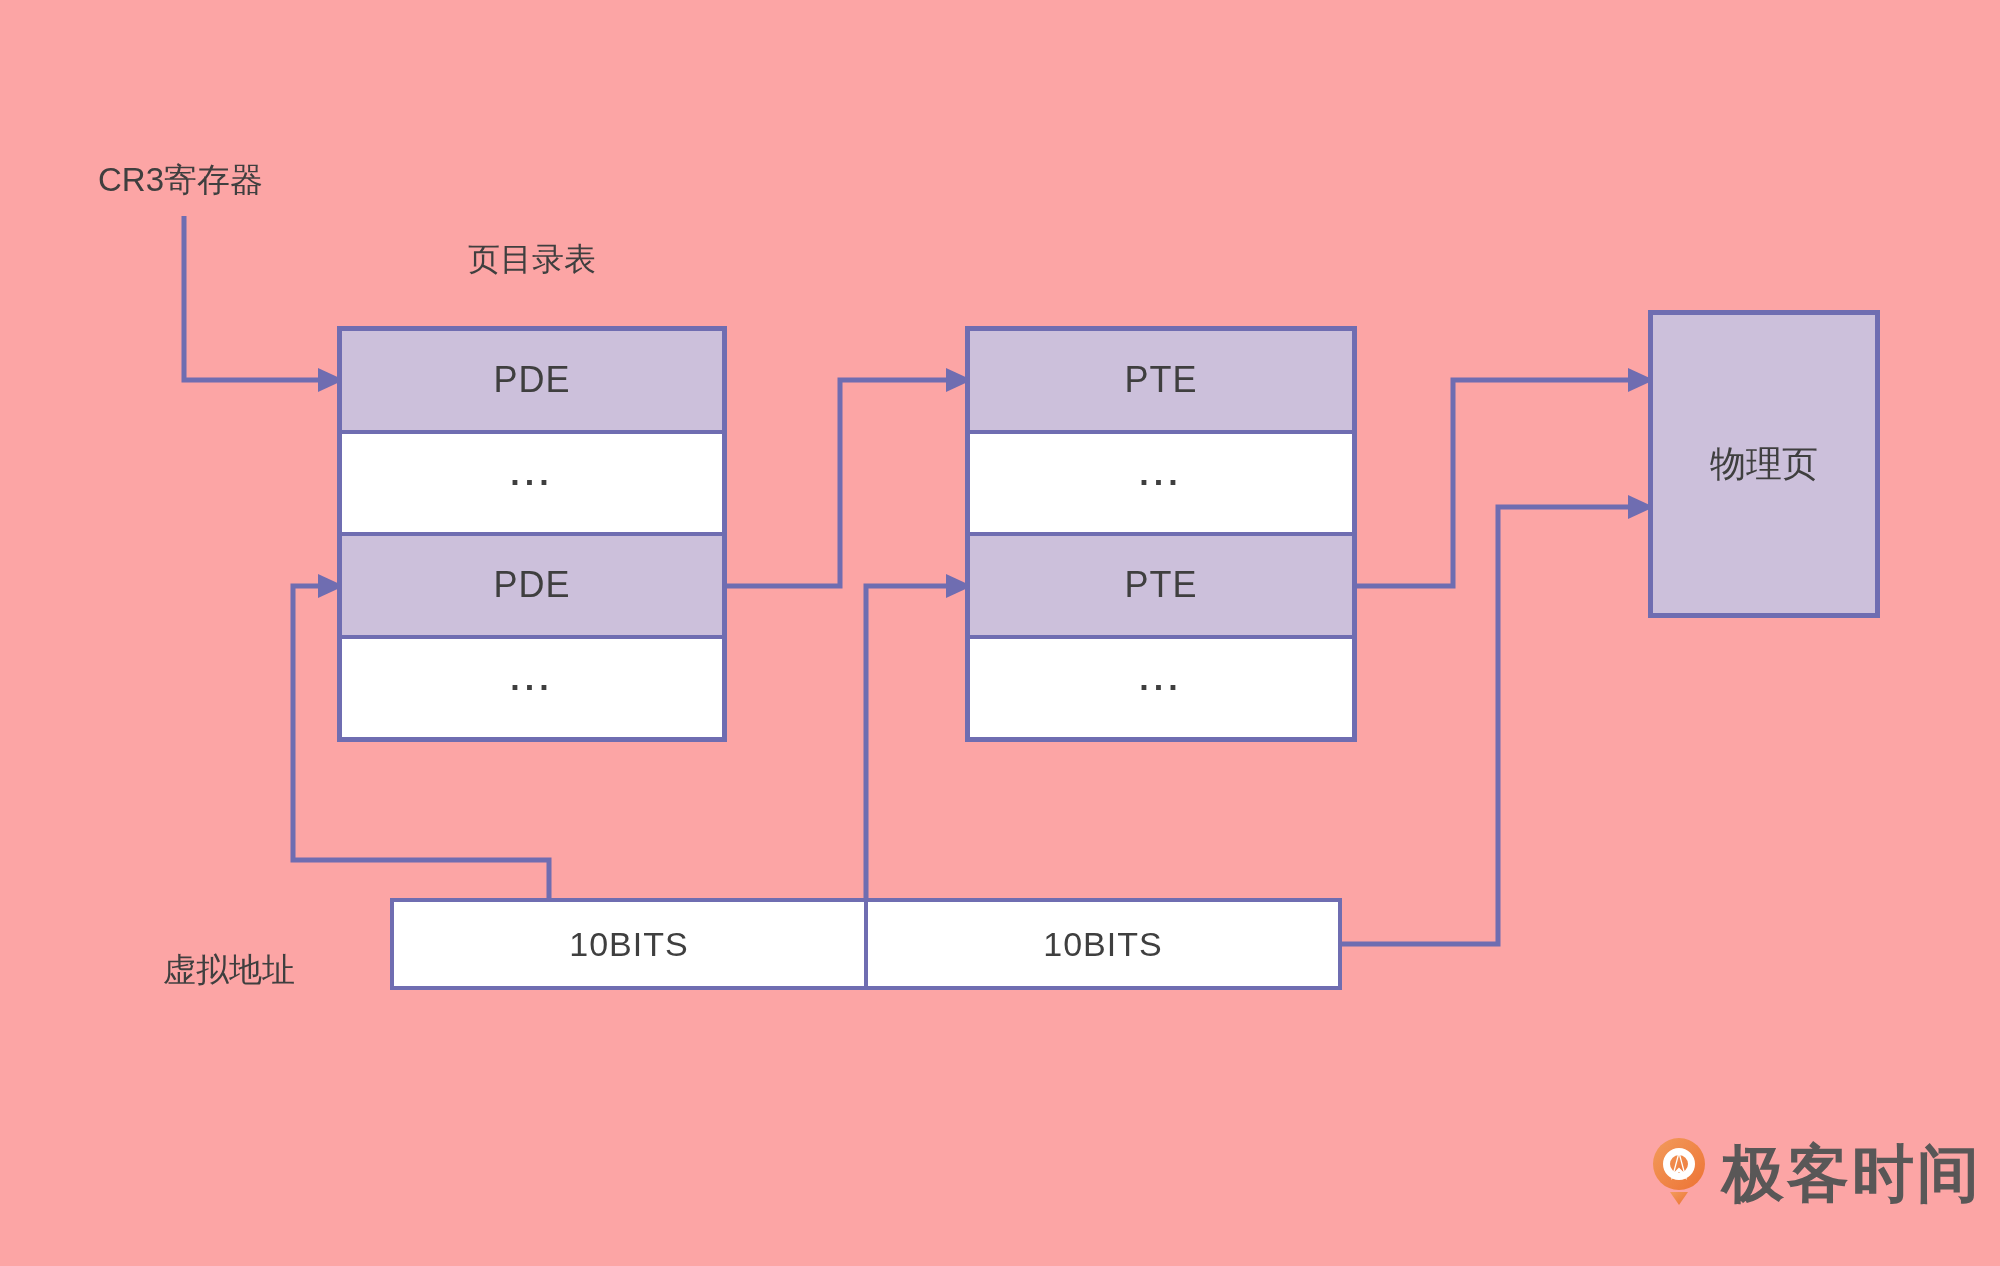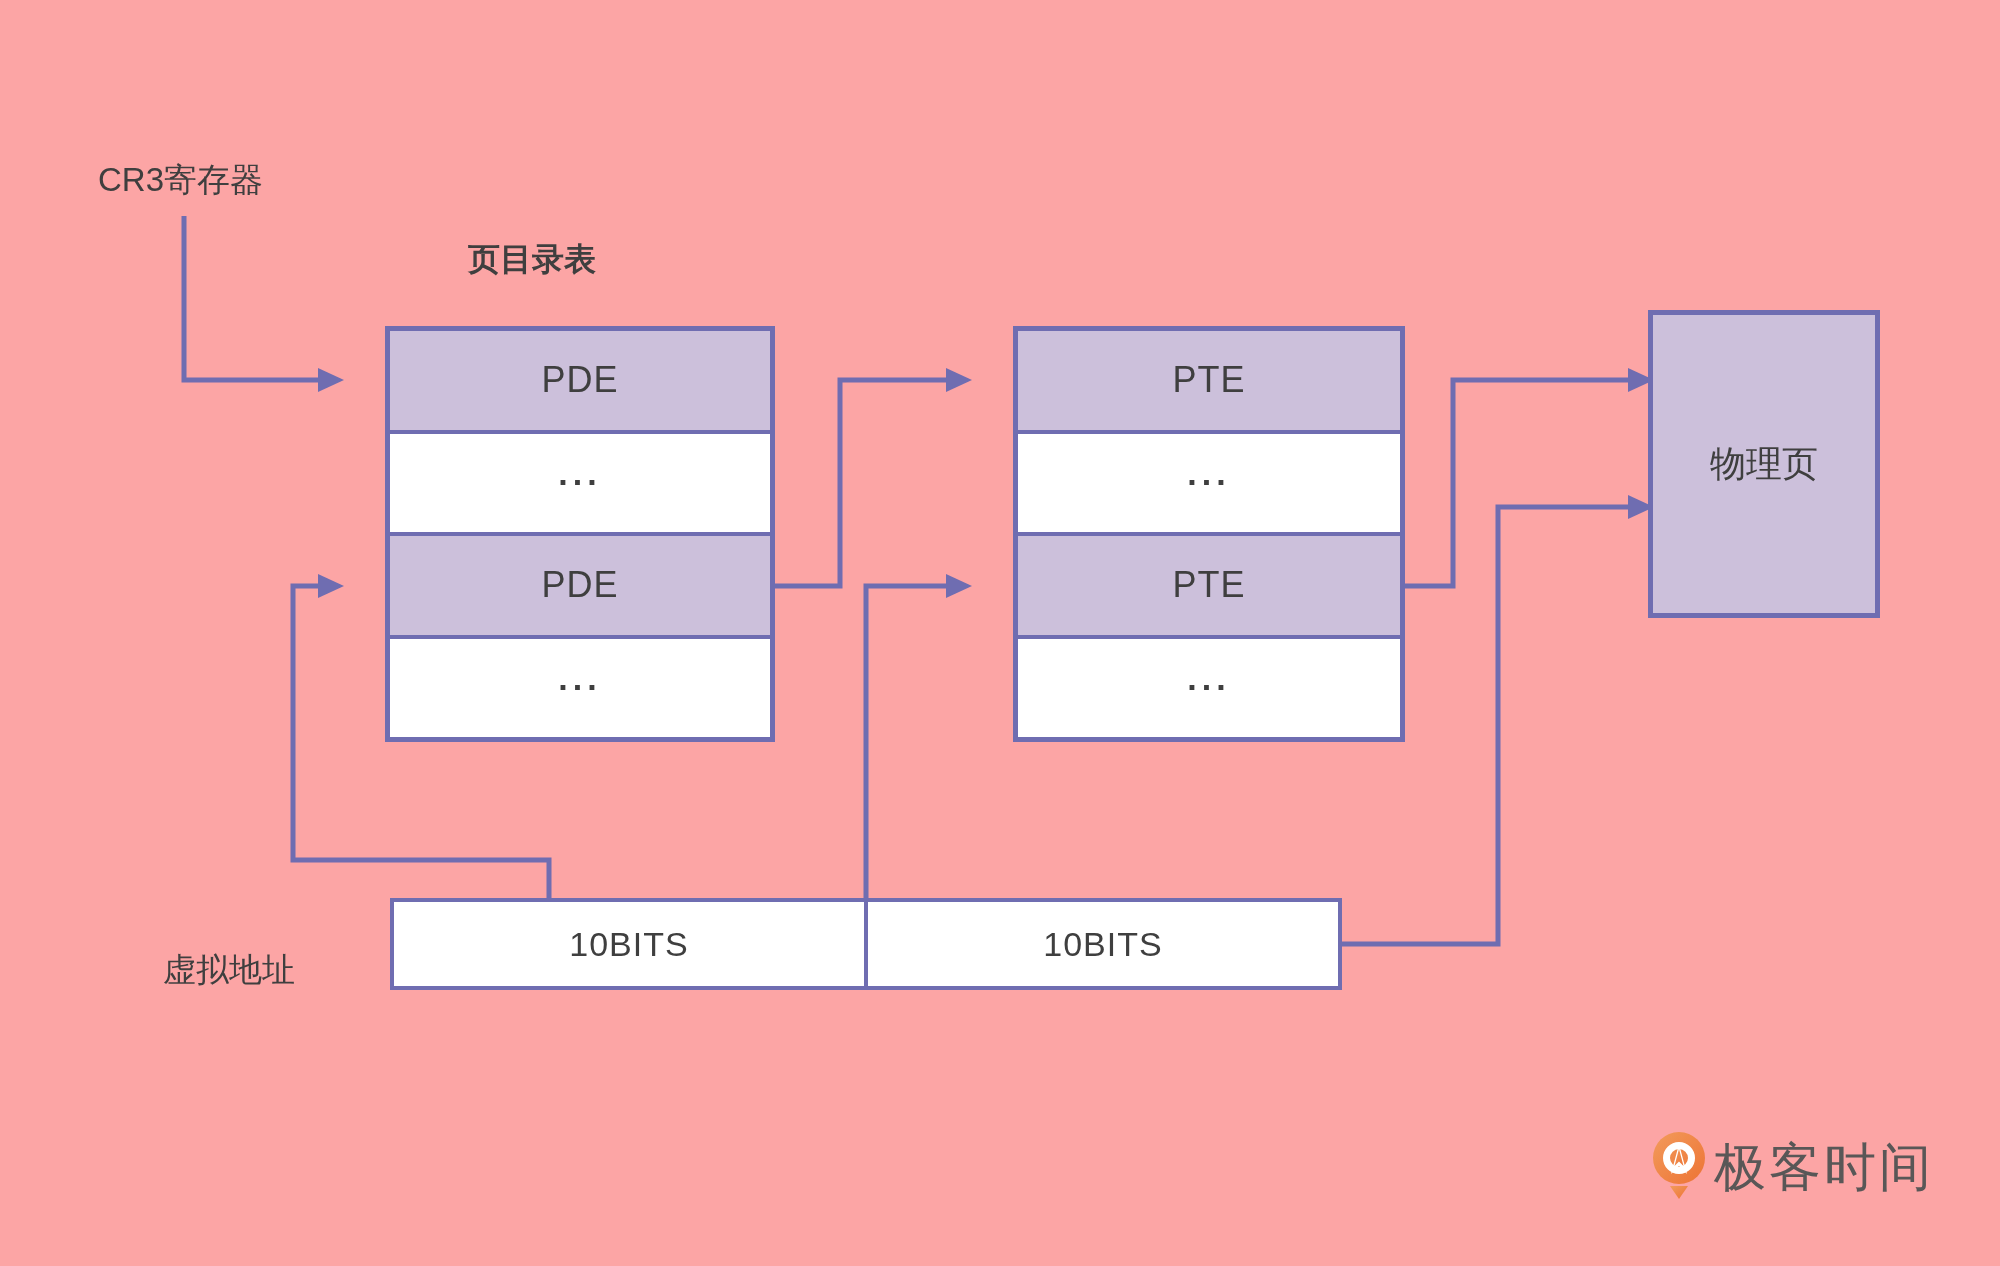--- a/index.html
+++ b/index.html
@@ -9,24 +9,24 @@
     --logo-orange:#ed7334;
     --logo-orange-light:#f29b5c;
     --logo-text:#595757;
   }
   *{margin:0;padding:0;box-sizing:border-box;}
   html,body{width:2000px;height:1266px;background:#ffffff;overflow:hidden;}
   body{font-family:"Liberation Sans","DejaVu Sans",sans-serif;color:var(--text);}
   #canvas{position:relative;width:2000px;height:1266px;background:#fca5a5;}
 
   .floating-label{position:absolute;font-size:33px;color:var(--text);white-space:nowrap;}
-  .table-title{position:absolute;font-size:32px;color:var(--text);text-align:center;font-weight:bold;}
+  .table-title{position:absolute;font-size:32px;color:var(--text);text-align:center;}
 
   .entry-table{position:absolute;width:390px;height:416px;border:5px solid var(--line);
-    display:flex;flex-direction:column;background:#fff;margin-left:48px;}
+    display:flex;flex-direction:column;background:#fff;}
   .entry-row{flex:1;display:flex;align-items:center;justify-content:center;
     font-size:36px;letter-spacing:1px;color:var(--text);background:#fff;}
   .entry-row.highlight{background:var(--purple-fill);}
   .entry-row + .entry-row{border-top:4px solid var(--line);}
   .entry-row .dots{font-weight:bold;font-size:34px;letter-spacing:5px;transform:translateY(-9px);}
 
   .physical-page{position:absolute;left:1648px;top:310px;width:232px;height:308px;
     background:var(--purple-fill);border:5px solid var(--line);
     display:flex;align-items:center;justify-content:center;font-size:36px;color:var(--text);}
 
@@ -37,21 +37,21 @@
   .va-cell + .va-cell{border-left:4px solid var(--line);}
 
   .va-label{position:absolute;left:120px;top:924px;width:175px;height:92px;
     display:flex;align-items:center;justify-content:flex-end;font-size:33px;color:var(--text);}
 
   #wires{position:absolute;left:0;top:0;width:2000px;height:1266px;pointer-events:none;}
   .connector{stroke:var(--line);stroke-width:5;fill:none;}
   .arrowhead{fill:var(--line);stroke:none;}
 
   .logo{position:absolute;left:1652px;top:1132px;display:flex;align-items:center;}
-  .logo-text{font-size:52px;color:var(--logo-text);letter-spacing:3px;margin-left:8px;font-weight:400;}
+  .logo-text{font-size:62px;color:var(--logo-text);letter-spacing:3px;margin-left:16px;font-weight:700;}
 </style>
 </head>
 <body>
 
 <div id="canvas">
 
   <svg id="wires" viewBox="0 0 2000 1266">
     <polyline class="connector" points="184,216 184,380 330,380"></polyline>
     <polygon class="arrowhead" points="344,380 318,368 318,392"></polygon>
 

